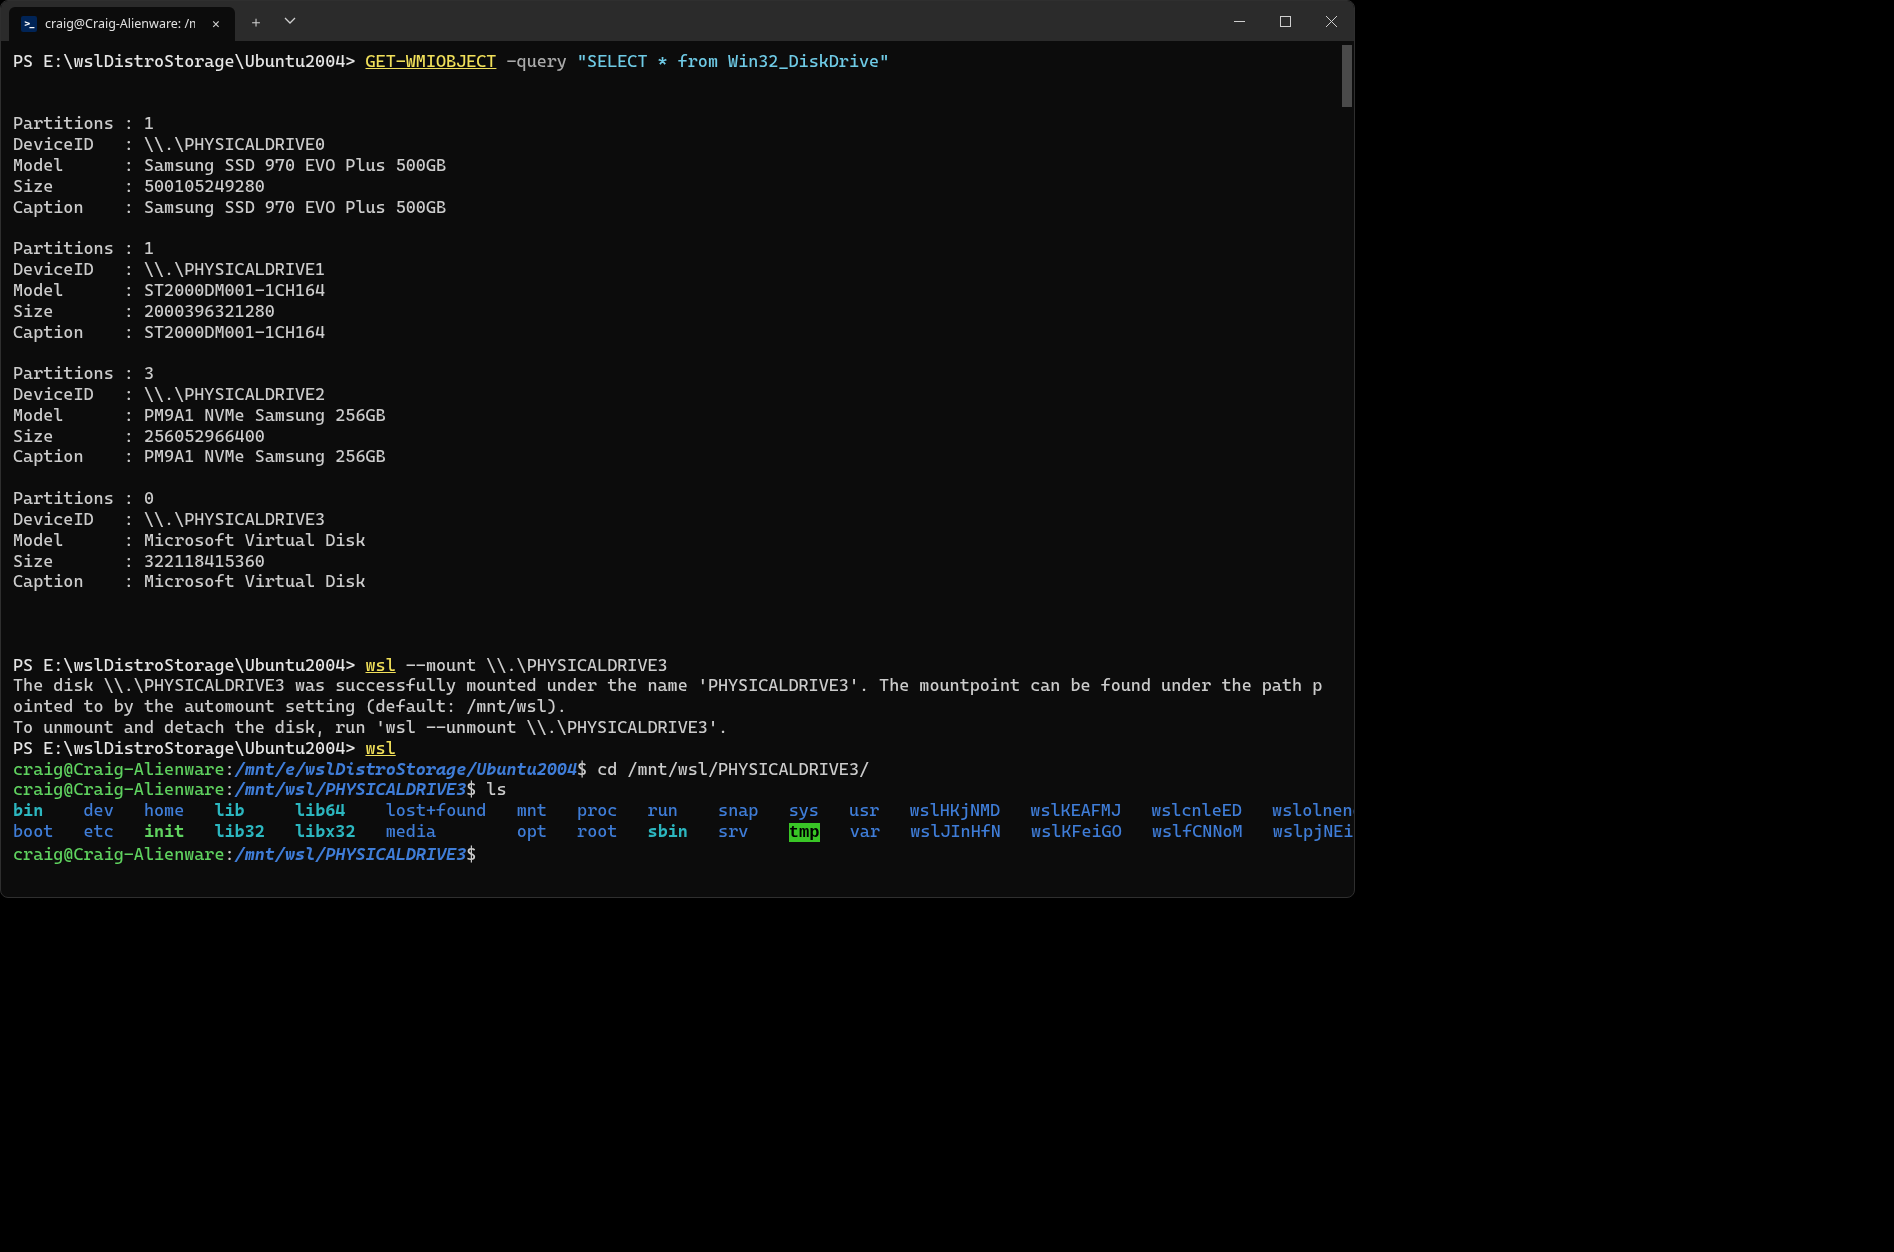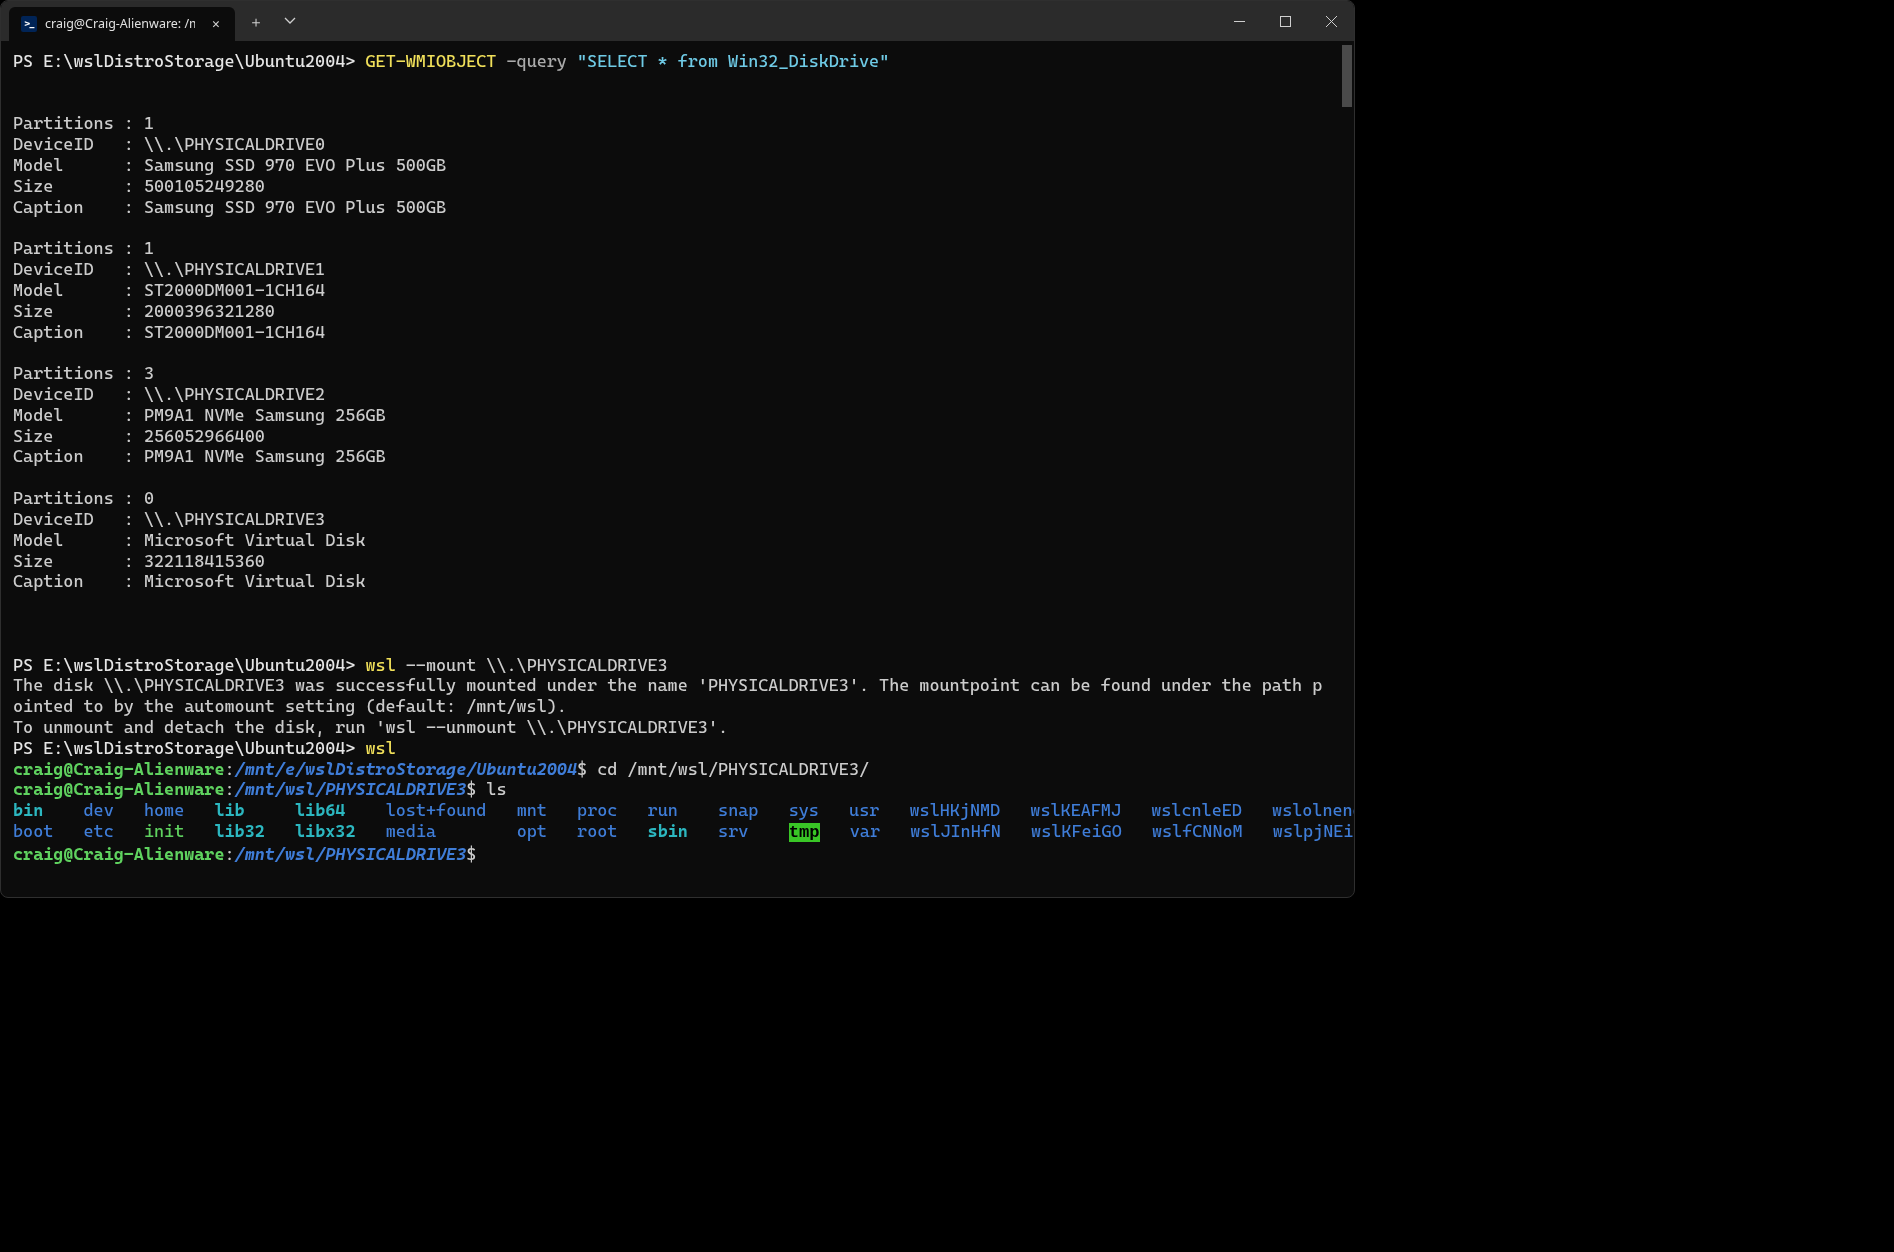--- a/index.html
+++ b/index.html
@@ -113,28 +113,28 @@
   
   .term{
     flex:1;
     padding:10px 12px 10px 12px;
     white-space:pre;
     overflow:hidden;
     position:relative;
   }
   .line{white-space:pre;}
   .ps-prompt{color:var(--white);}
-  .cmd-yellow{color:var(--yellow);}
+  .cmd-yellow{color:var(--yellow);text-decoration:underline;}
   .cmd-gray{color:var(--gray);}
   .cmd-cyan{color:var(--cyan);}
-  .linux-user{color:var(--green);font-weight:bold;}
+  .linux-user{color:var(--green);font-weight:normal;}
   .linux-path{color:var(--blue);font-weight:bold;font-style:italic;}
   .ls-blue{color:var(--blue);font-weight:normal;}
   .ls-cyan{color:var(--cyan-dim);font-weight:bold;}
-  .ls-green{color:var(--green);font-weight:normal;}
+  .ls-green{color:var(--green);font-weight:bold;}
   .ls-hi{background:var(--highlight-bg);color:var(--highlight-fg);font-weight:bold;font-family:Liberation Mono, monospace;}
   .dollar{color:var(--txt);}
 
   
   .scroll-indicator{
     position:absolute;
     right:2px;
     top:44px;
     width:10px;
     height:62px;

